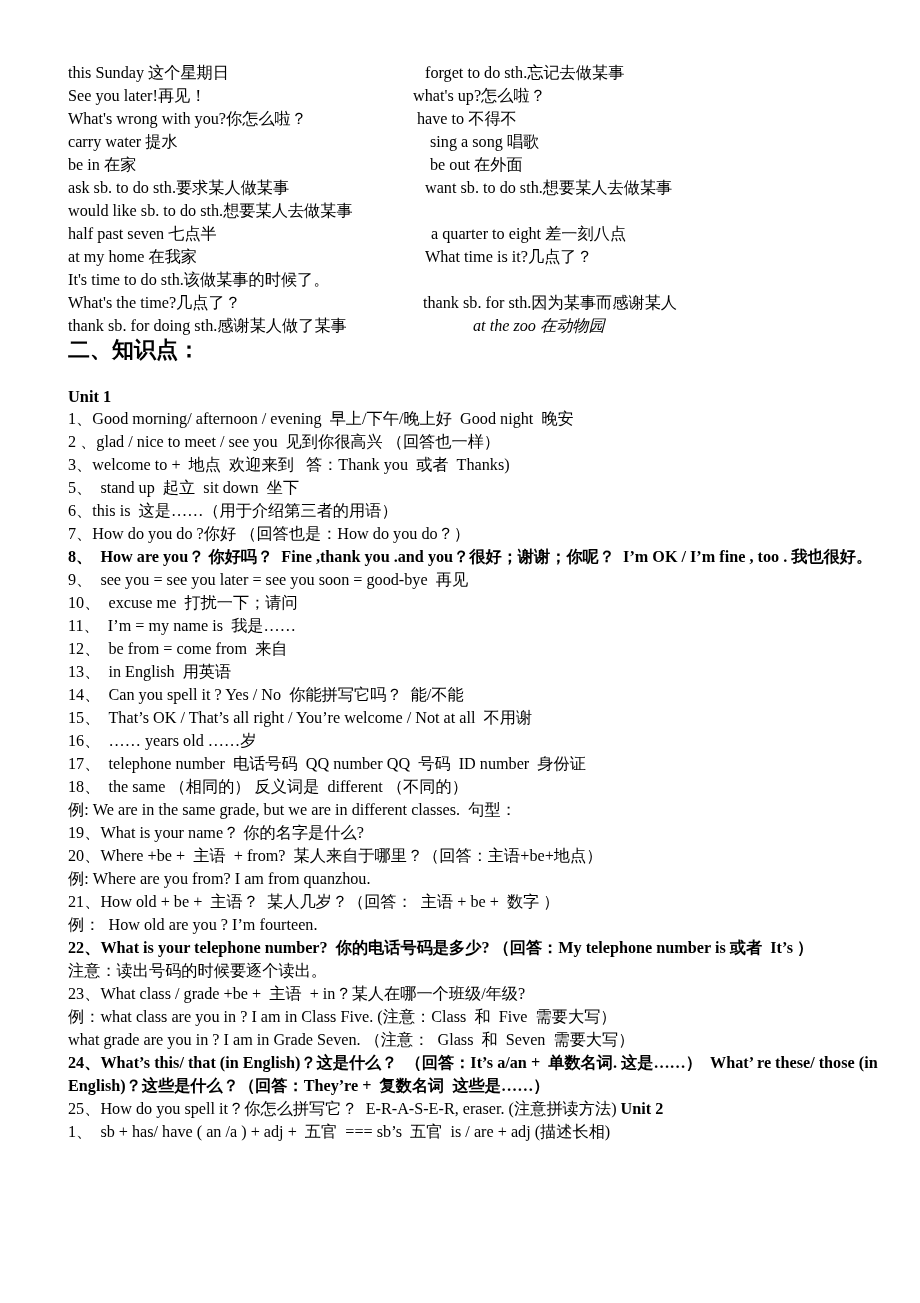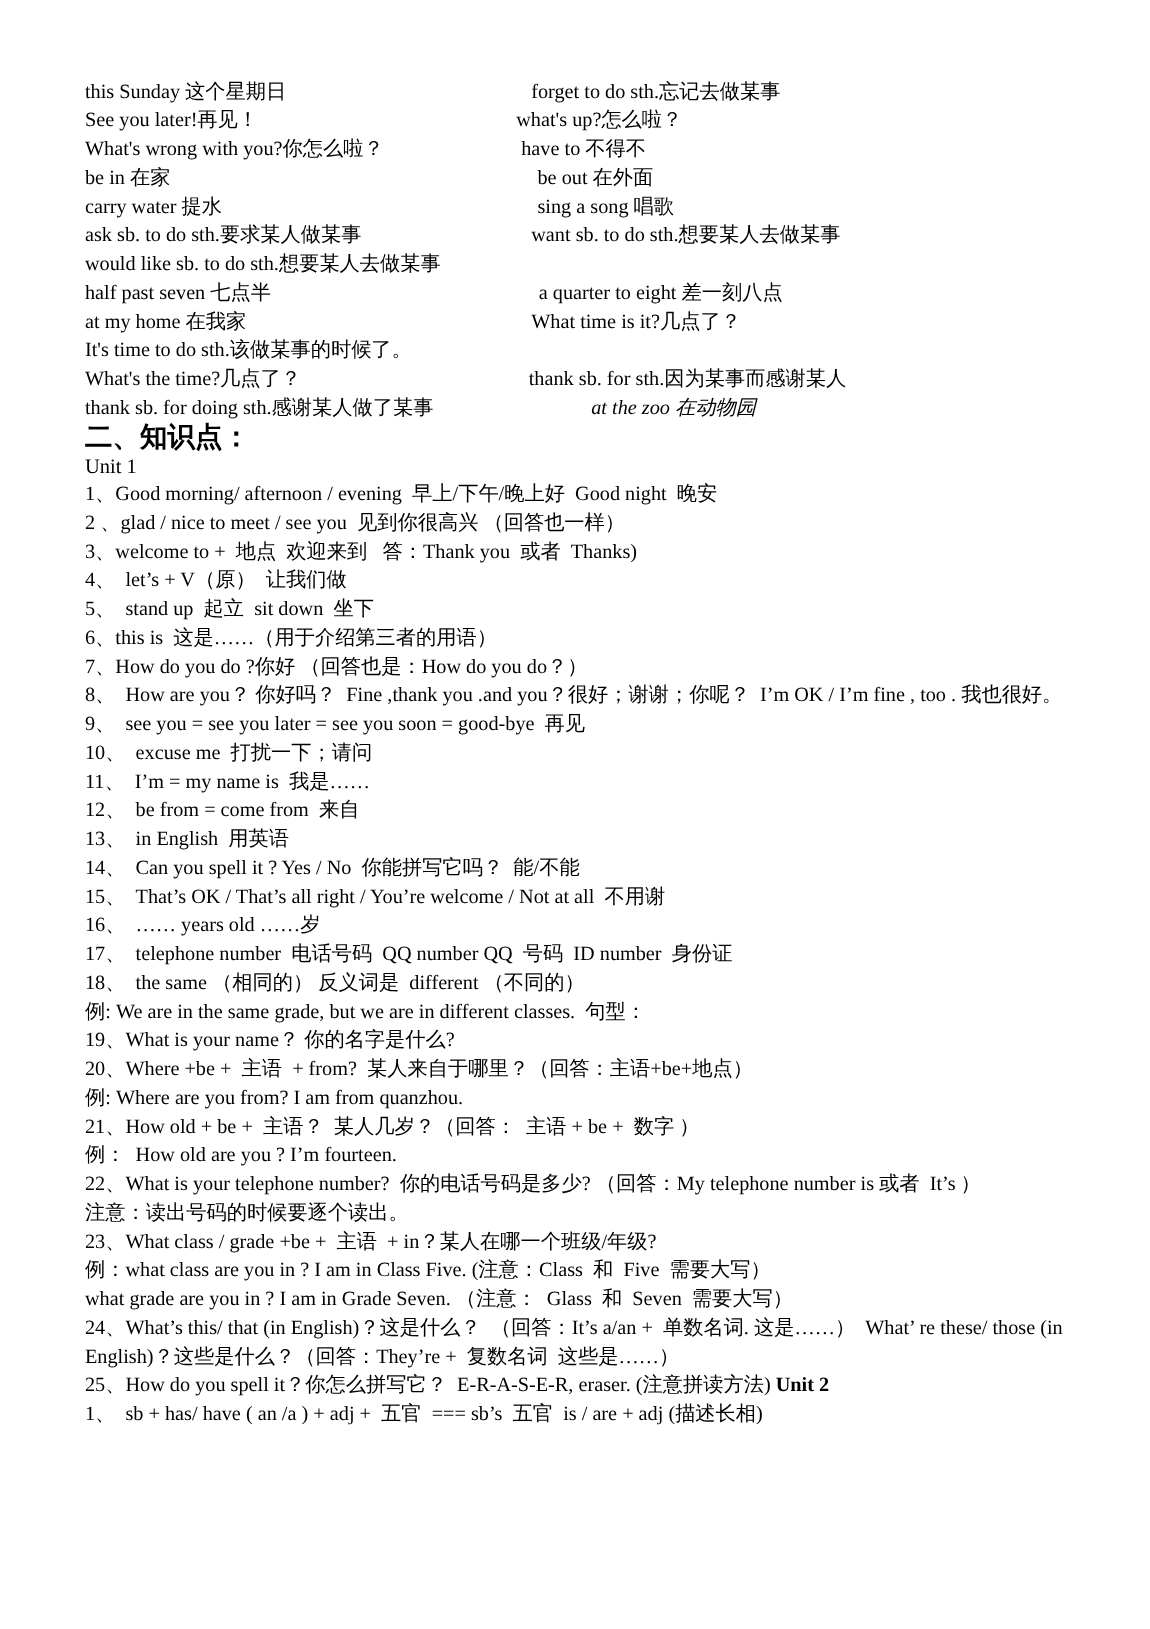--- a/index.html
+++ b/index.html
@@ -28,33 +28,35 @@
     width: 812px;
   }
   .ln {
     font-size: 16.2px;
     line-height: 23px;
     white-space: pre;
     letter-spacing: 0px;
   }
   .ln.wrapable {
     white-space: pre-wrap;
+    font-weight: bold;
   }
   .bold { font-weight: bold; }
   .sec-head {
     font-size: 22px;
     line-height: 23px;
     font-weight: bold;
     white-space: pre;
   }
   .unit-head {
     font-size: 16.4px;
     line-height: 23px;
-    font-weight: normal;
+    font-weight: bold;
     white-space: pre;
+    margin-top: 24px;
   }
   
   .pair {
     font-size: 16.2px;
     line-height: 23px;
     white-space: pre;
     position: relative;
   }
   .pair .r {
     position: absolute;
@@ -63,37 +65,36 @@
 </style>
 </head>
 <body>
 
 <div class="page">
   <div class="body-col">
     <div id="phrase-list">
         <div class="pair"><span>this Sunday 这个星期日</span><span class="r" style="left: 357px;">forget to do sth.忘记去做某事</span></div>
         <div class="pair"><span>See you later!再见！</span><span class="r" style="left: 345px;">what's up?怎么啦？</span></div>
         <div class="pair"><span>What's wrong with you?你怎么啦？</span><span class="r" style="left: 349px;">have to 不得不</span></div>
+        <div class="pair"><span>carry water 提水</span><span class="r" style="left: 362px;">sing a song 唱歌</span></div>
         <div class="pair"><span>be in 在家</span><span class="r" style="left: 362px;">be out 在外面</span></div>
-        <div class="pair"><span>carry water 提水</span><span class="r" style="left: 362px;">sing a song 唱歌</span></div>
         <div class="pair"><span>ask sb. to do sth.要求某人做某事</span><span class="r" style="left: 357px;">want sb. to do sth.想要某人去做某事</span></div>
         <div class="pair"><span>would like sb. to do sth.想要某人去做某事</span></div>
         <div class="pair"><span>half past seven 七点半</span><span class="r" style="left: 363px;">a quarter to eight 差一刻八点</span></div>
         <div class="pair"><span>at my home 在我家</span><span class="r" style="left: 357px;">What time is it?几点了？</span></div>
         <div class="pair"><span>It's time to do sth.该做某事的时候了。</span></div>
         <div class="pair"><span>What's the time?几点了？</span><span class="r" style="left: 355px;">thank sb. for sth.因为某事而感谢某人</span></div>
         <div class="pair"><span>thank sb. for doing sth.感谢某人做了某事</span><span class="r" style="left: 405px; font-style: italic;">at the zoo 在动物园</span></div>
       </div>
     <div class="sec-head">二、知识点：</div>
     <div class="unit-head">Unit 1</div>
     <div id="points-list">
         <div class="ln"><span>1、Good morning/ afternoon / evening  早上/下午/晚上好  Good night  晚安</span></div>
         <div class="ln"><span>2 、glad / nice to meet / see you  见到你很高兴 （回答也一样）</span></div>
         <div class="ln"><span>3、welcome to +  地点  欢迎来到   答：Thank you  或者  Thanks)</span></div>
-        <div class="ln"><span>4、  let’s + V（原）  让我们做</span></div>
         <div class="ln"><span>5、  stand up  起立  sit down  坐下</span></div>
         <div class="ln"><span>6、this is  这是……（用于介绍第三者的用语）</span></div>
         <div class="ln"><span>7、How do you do ?你好 （回答也是：How do you do？）</span></div>
         <div class="ln wrapable"><span>8、  How are you？ 你好吗？  Fine ,thank you .and you？很好；谢谢；你呢？  I’m OK / I’m fine , too . 我也很好。</span></div>
         <div class="ln"><span>9、  see you = see you later = see you soon = good-bye  再见</span></div>
         <div class="ln"><span>10、  excuse me  打扰一下；请问</span></div>
         <div class="ln"><span>11、  I’m = my name is  我是……</span></div>
         <div class="ln"><span>12、  be from = come from  来自</span></div>
         <div class="ln"><span>13、  in English  用英语</span></div>
         <div class="ln"><span>14、  Can you spell it ? Yes / No  你能拼写它吗？  能/不能</span></div>

